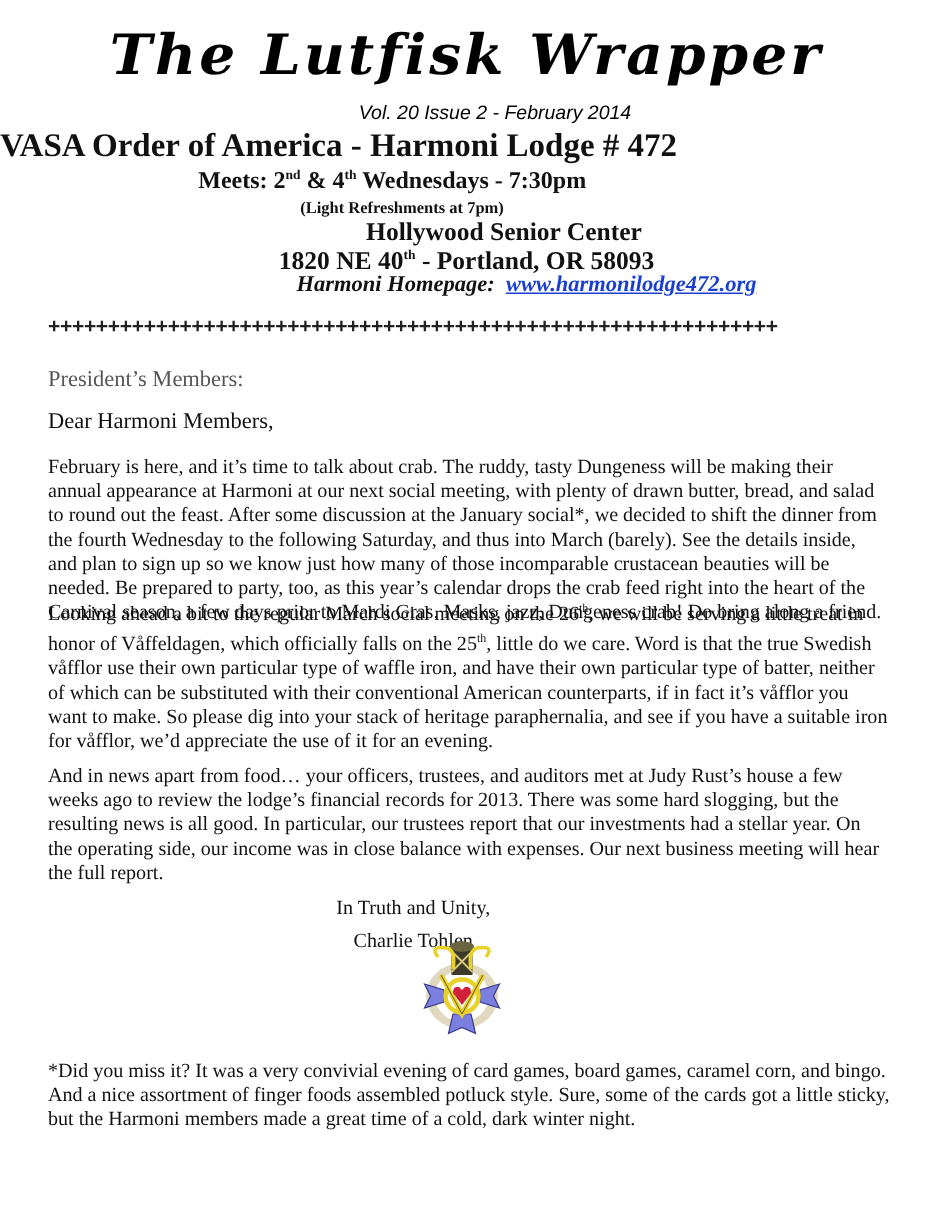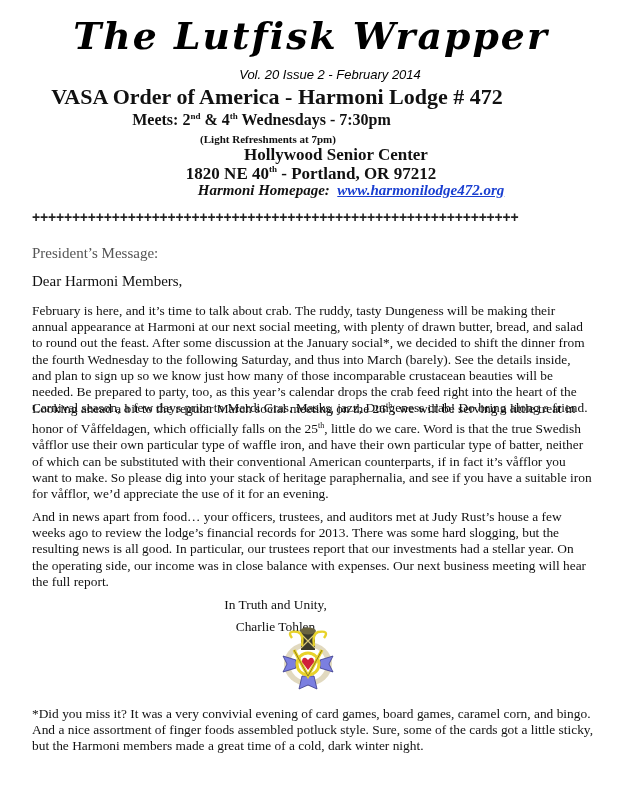--- a/index.html
+++ b/index.html
@@ -1,19 +1,19 @@
 <!DOCTYPE html>
 <html><head>
 <meta charset="utf-8">
 <style>
   html, body { margin: 0; padding: 0; background: #ffffff; }
   body { width: 622px; height: 805px; position: relative; overflow: hidden; font-family: "Liberation Serif", serif; color: #111; }
   .masthead { position: absolute; left: 0; top: 14px; width: 622px; text-align: center; font-family: "DejaVu Serif", serif; font-style: italic; font-weight: bold; font-size: 37px; letter-spacing: 2px; color: #000; transform: scaleX(1.02); }
   .issue { position: absolute; left: 0; top: 67px; width: 622px; text-align: center; font-family: Liberation Sans, sans-serif; font-style: italic; font-size: 13px; color: #000; padding-left: 19px; }
-  .org { position: absolute; left: 0; top: 84px; width: 554px; text-align: center; font-weight: bold; font-size: 22px; }
+  .org { position: absolute; left: 0; top: 84px; width: 554px; font-weight: bold; font-size: 22px; }
   .meets { position: absolute; left: 0; top: 111px; width: 523px; text-align: center; font-weight: bold; font-size: 16px; }
   .meets sup { font-size: 9px; }
   .refresh { position: absolute; left: 0; top: 133px; width: 536px; text-align: center; font-weight: bold; font-size: 11px; }
   .venue { position: absolute; left: 0; top: 145px; width: 622px; text-align: center; font-weight: bold; font-size: 17px; margin-left: 25px; }
   .address { position: absolute; left: 0; top: 164px; width: 622px; text-align: center; font-weight: bold; font-size: 17px; }
   .address sup { font-size: 9px; }
   .homepage { position: absolute; left: 0; top: 182px; width: 622px; text-align: center; font-weight: bold; font-style: italic; font-size: 15px; padding-left: 40px; }
   .homepage a { color: #1a3fd0; text-decoration: underline; }
   .divider { position: absolute; left: 32px; top: 209px; width: 530px; font-family: "Liberation Sans", sans-serif; font-weight: bold; font-size: 14px; letter-spacing: -0.2px; white-space: nowrap; overflow: hidden; color: #222; }
   .section-title { position: absolute; left: 32px; top: 245px; font-size: 15px; color: #555; }
@@ -31,26 +31,26 @@
 </style>
 </head>
 <body>
 
 <div class="masthead">The Lutfisk Wrapper</div>
 <div class="issue">Vol. 20 Issue 2 - February 2014</div>
 <div class="org">VASA  Order of America - Harmoni Lodge # 472</div>
 <div class="meets"><span>Meets:  2</span><sup>nd</sup><span> &amp; 4</span><sup>th</sup><span> Wednesdays - 7:30pm</span></div>
 <div class="refresh">(Light Refreshments at 7pm)</div>
 <div class="venue">Hollywood Senior Center</div>
-<div class="address"><span>1820  NE  40</span><sup>th</sup><span> -  Portland, OR    97212</span></div>
+<div class="address"><span>1820  NE  40</span><sup>th</sup><span> -  Portland, OR    58093</span></div>
 <div class="homepage"><span>Harmoni Homepage:</span>&nbsp; <a>www.harmonilodge472.org</a></div>
 
 <div class="divider">+++++++++++++++++++++++++++++++++++++++++++++++++++++++++++++</div>
 
-<div class="section-title">President’s Message:</div>
+<div class="section-title">President’s Members:</div>
 <div class="salutation">Dear Harmoni Members,</div>
 
 <p class="body-text p1">February is here, and it’s time to talk about crab.  The ruddy, tasty Dungeness will be making their annual appearance at Harmoni at our next social meeting, with plenty of drawn butter, bread, and salad to round out the feast.  After some discussion at the January social*, we decided to shift the dinner from the fourth Wednesday to the following Saturday, and thus into March (barely).  See the details inside, and plan to sign up so we know just how many of those incomparable crustacean beauties will be needed.  Be prepared to party, too, as this year’s calendar drops the crab feed right into the heart of the Carnival season, a few days prior to Mardi Gras.  Masks, jazz, Dungeness crab!  Do bring along a friend.</p>
 <p class="body-text p2"><span>Looking ahead a bit to the regular March social meeting on the 26</span><sup>th</sup><span>, we will be serving a little treat in honor of Våffeldagen, which officially falls on the 25</span><sup>th</sup><span>, little do we care.   Word is that the true Swedish våfflor use their own particular type of waffle iron, and have their own particular type of batter, neither of which can be substituted with their conventional American counterparts, if in fact it’s våfflor you want to make.  So please dig into your stack of heritage paraphernalia, and see if you have a suitable iron for våfflor, we’d appreciate the use of it for an evening.</span></p>
 <p class="body-text p3">And in news apart from food… your officers, trustees, and auditors met at Judy Rust’s house a few weeks ago to review the lodge’s financial records for 2013.  There was some hard slogging, but the resulting news is all good.  In particular, our trustees report that our investments had a stellar year.  On the operating side, our income was in close balance with expenses.  Our next business meeting will hear the full report.</p>
 
 <div class="closing closing1">In Truth and Unity,</div>
 <div class="closing closing2">Charlie Tohlen</div>
 
 <svg class="emblem" viewBox="0 0 56 66">

